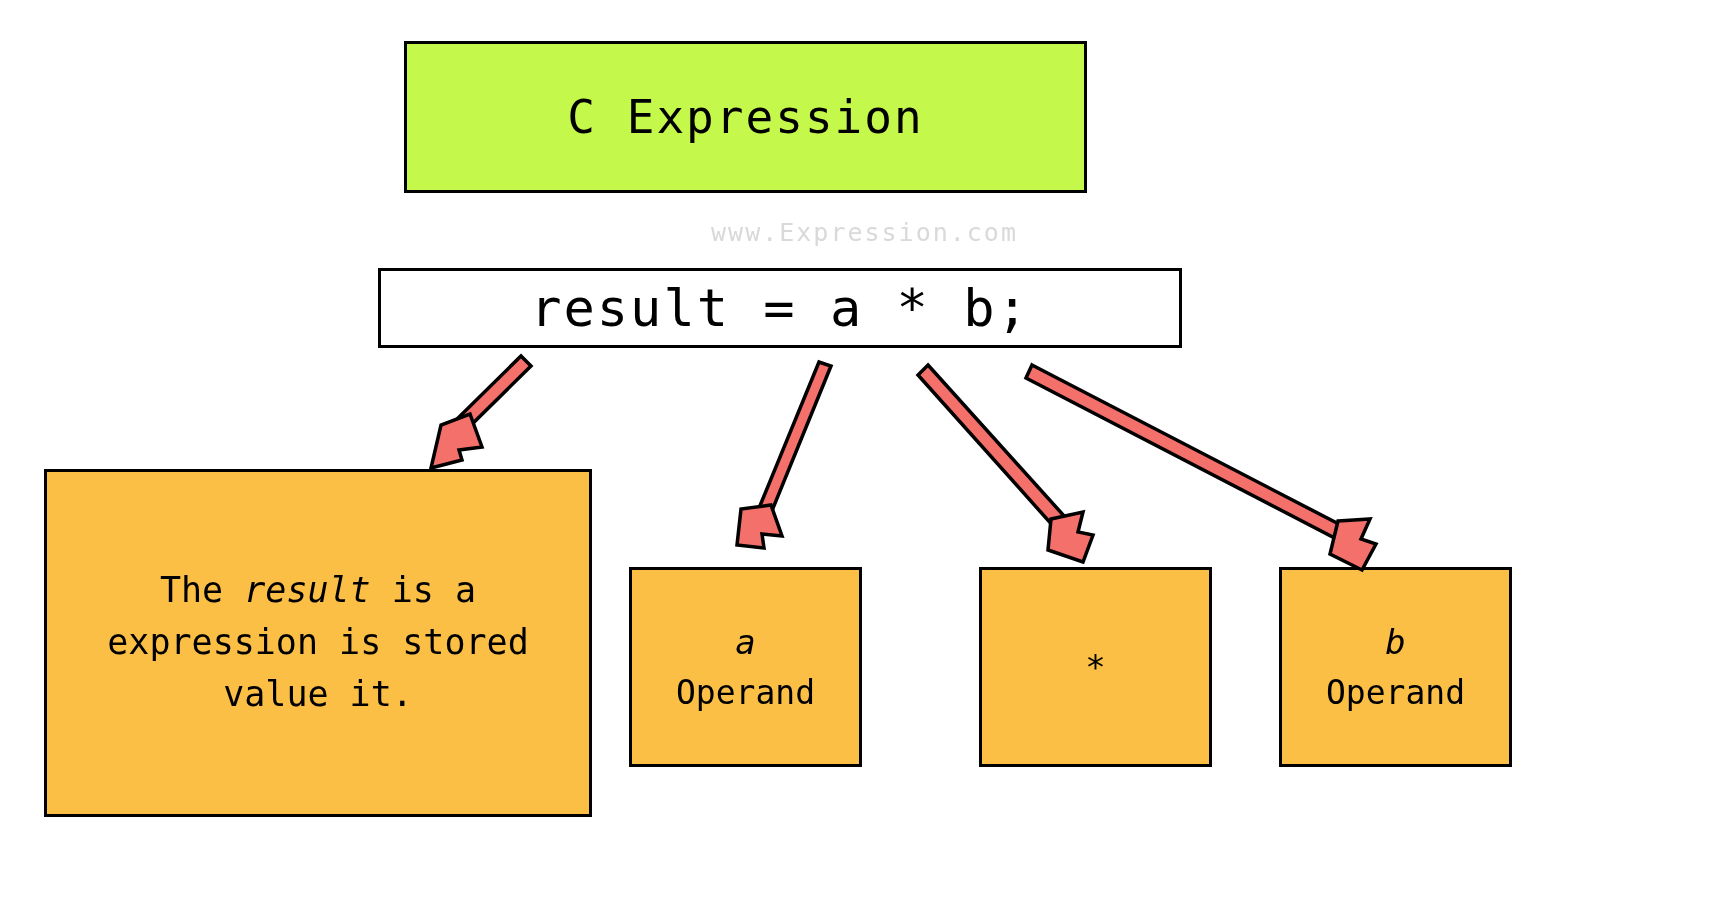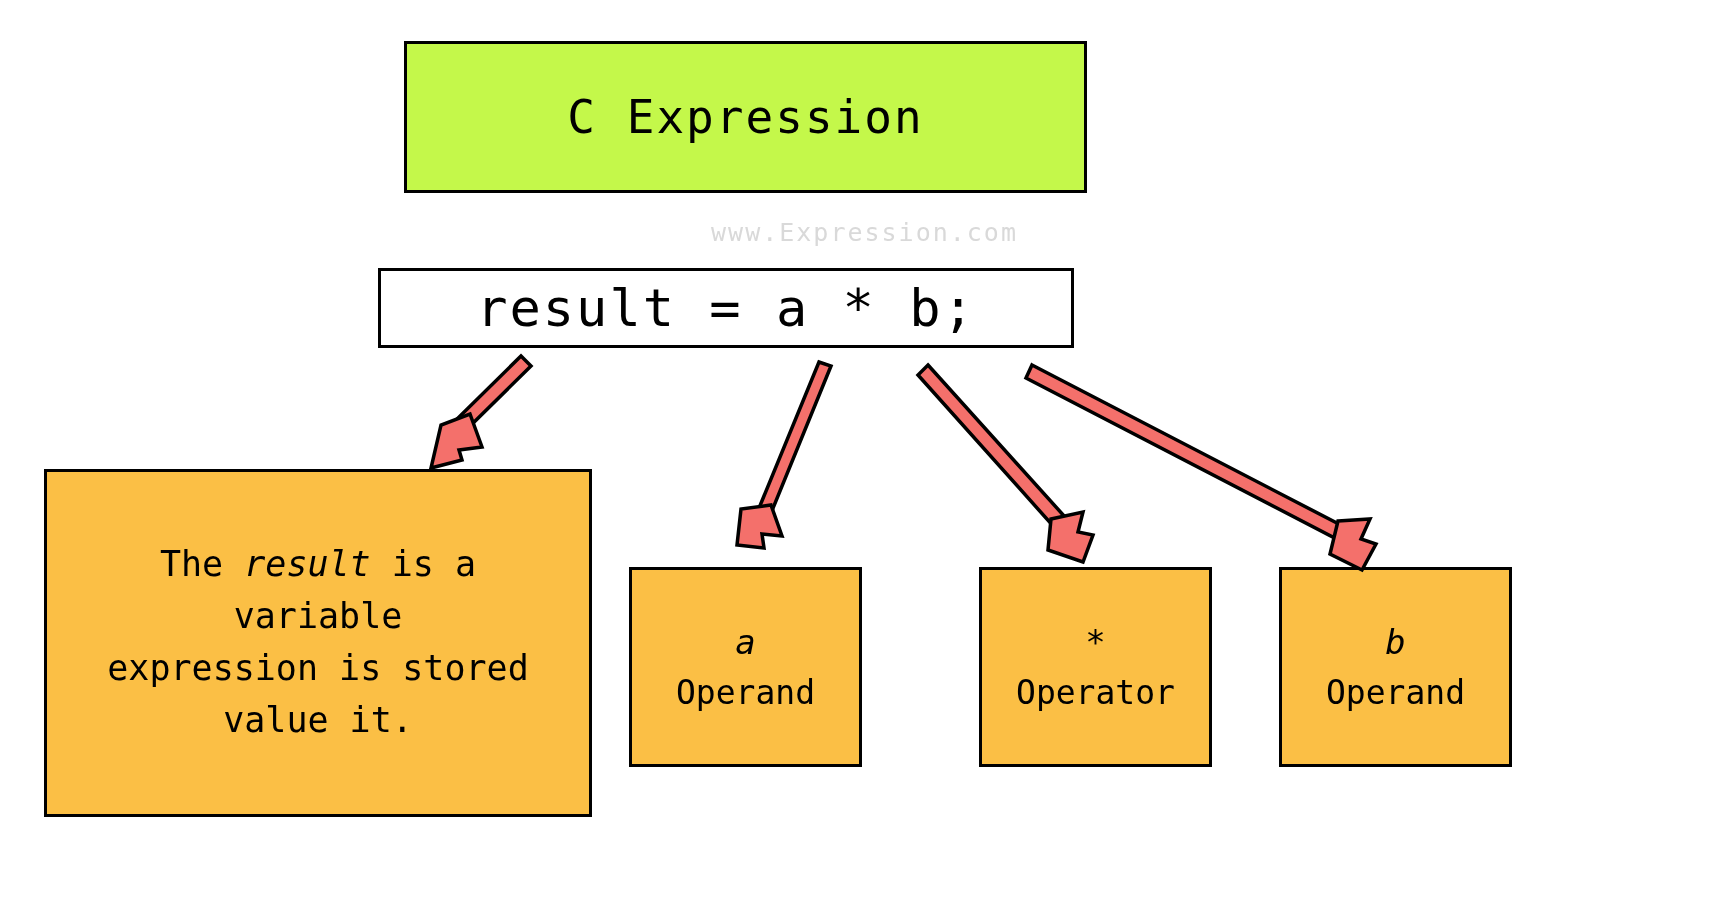--- a/index.html
+++ b/index.html
@@ -47,21 +47,21 @@
     text-align: center;
     color: #d9d9d9;
     font-size: 25px;
     letter-spacing: 2px;
     font-family: "DejaVu Sans Mono", "Liberation Mono", monospace;
     user-select: none;
   }
   #expression-box {
     left: 378px;
     top: 268px;
-    width: 696px;
+    width: 804px;
     height: 80px;
     background: #ffffff;
     font-size: 52px;
     letter-spacing: 2px;
   }
   #result-box {
     left: 44px;
     top: 469px;
     width: 548px;
     height: 348px;
@@ -117,33 +117,31 @@
   </div>
 
   <div id="watermark">www.Expression.com</div>
 
   <div class="box" id="expression-box">
     <span>result = a * b;</span>
   </div>
 
   <div class="box" id="result-box">
     <span class="line"><span>The </span><span class="ital">result</span><span> is a</span></span>
-    <span class="line">variable</span>
     <span class="line">expression is stored</span>
     <span class="line">value it.</span>
   </div>
 
   <div class="box leaf-box" id="operand-a-box">
     <span class="leaf-symbol">a</span>
     <span class="leaf-role">Operand</span>
   </div>
 
   <div class="box leaf-box" id="operator-box">
     <span class="leaf-symbol plain">*</span>
-    <span class="leaf-role">Operator</span>
   </div>
 
   <div class="box leaf-box" id="operand-b-box">
     <span class="leaf-symbol">b</span>
     <span class="leaf-role">Operand</span>
   </div>
 
   <svg id="arrow-layer" viewBox="0 0 1729 919">
 
     <g>

